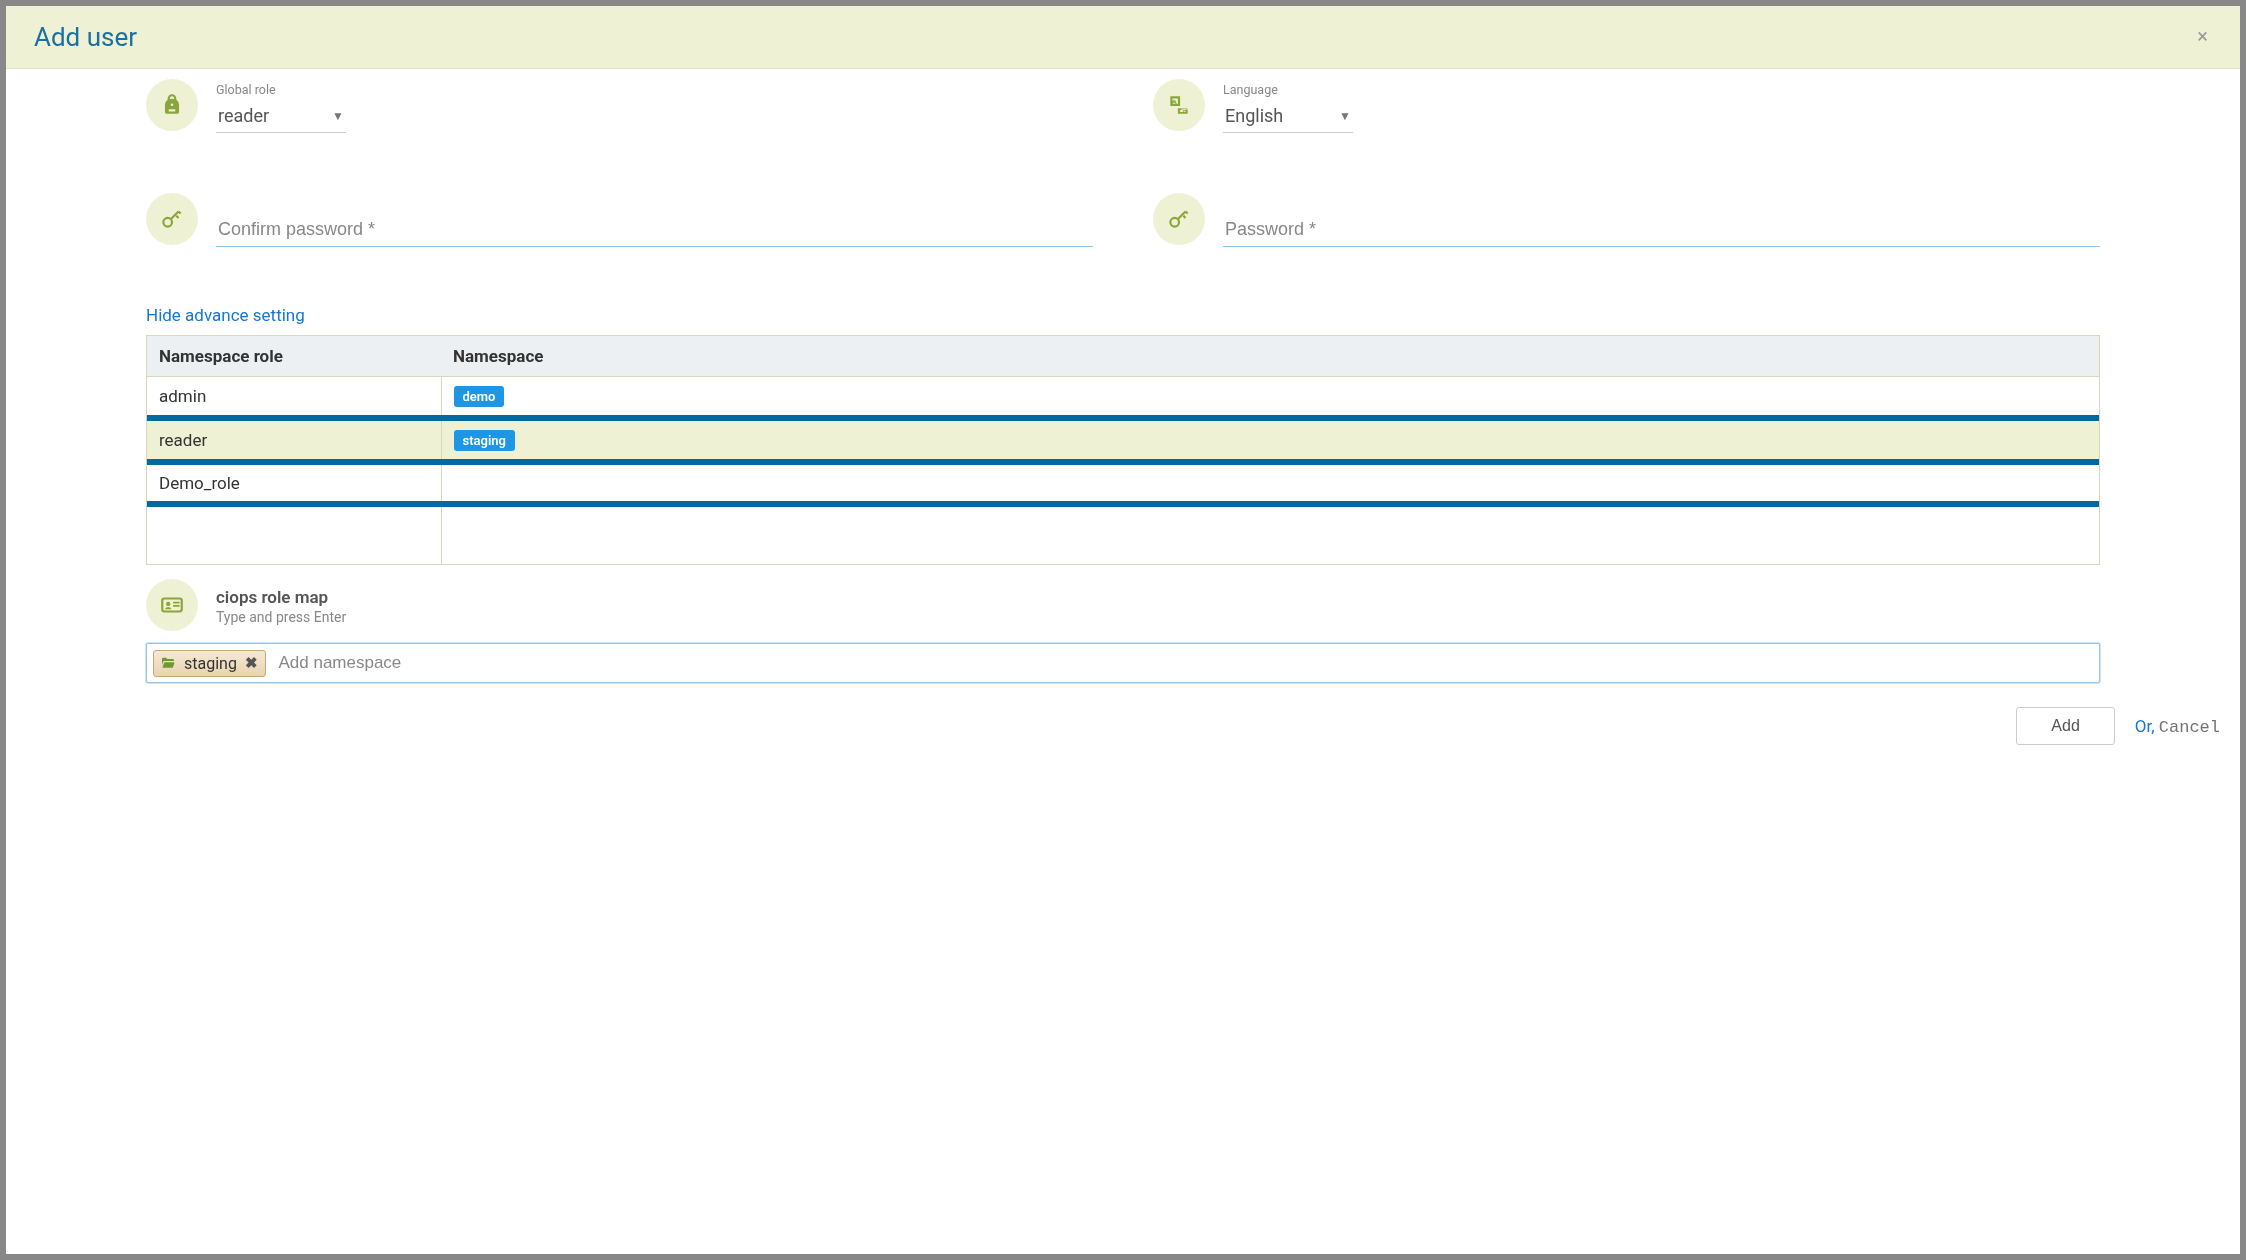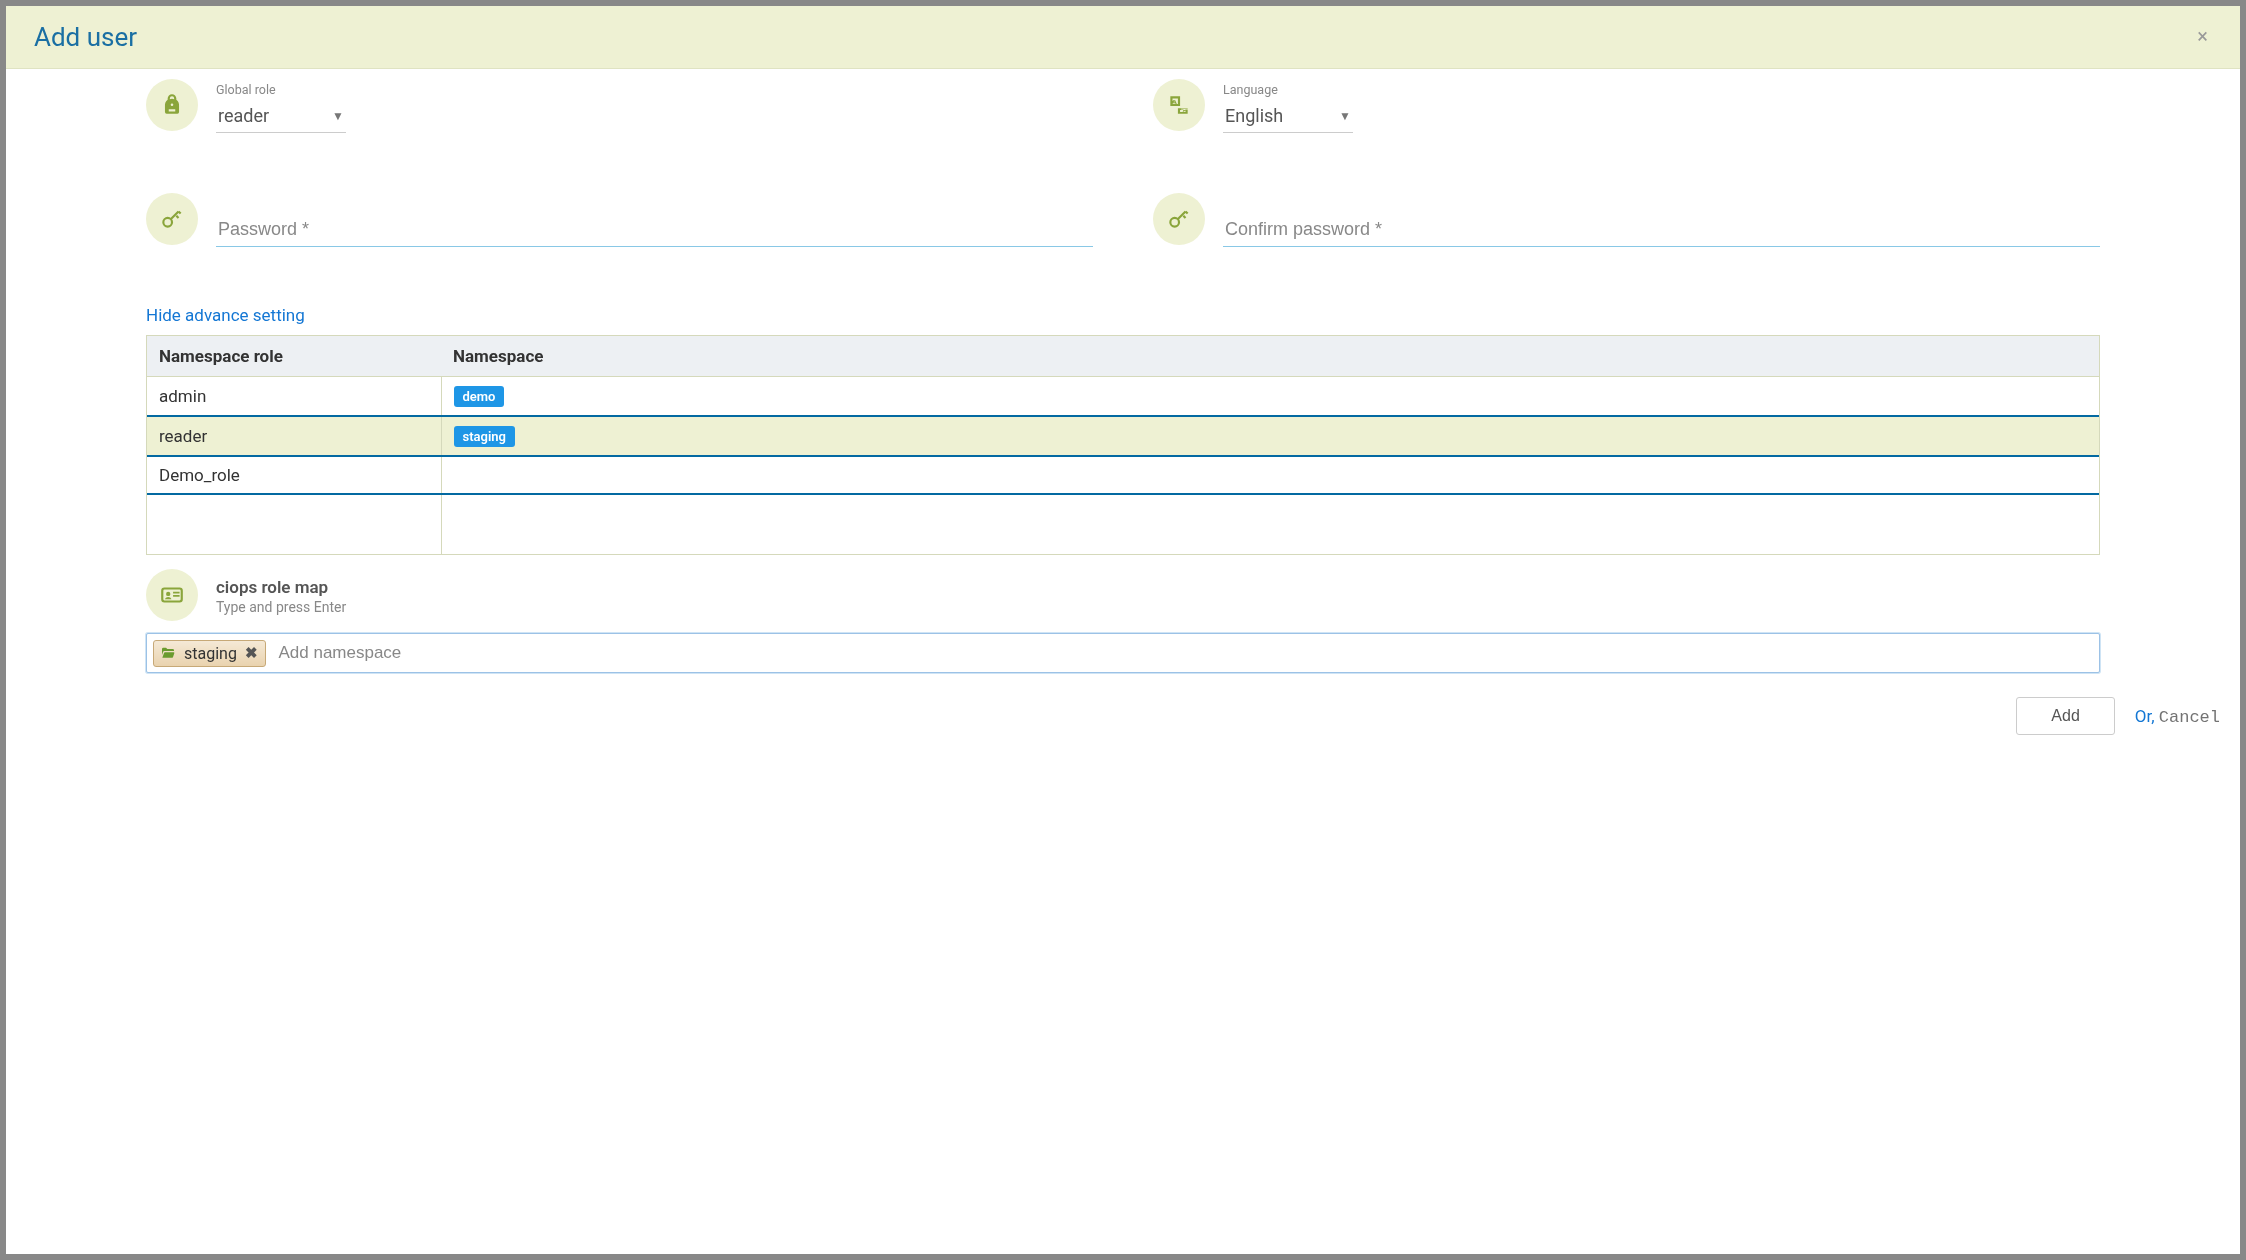--- a/index.html
+++ b/index.html
@@ -143,21 +143,21 @@
     border-bottom: 1px solid #d5d9bb;
     color: #333;
   }
   .ns-table td {
     padding: 8px 12px;
     font-size: 17px;
     color: #333;
     vertical-align: middle;
   }
   .ns-table col.col-role { width: 294px; }
-  .ns-table tbody tr { border-bottom: 2px solid #0369a1; }
+  .ns-table tbody tr { border-bottom: 6px solid #0369a1; }
   .ns-table tbody tr:last-child { border-bottom: none; height: 60px; }
   .ns-table tbody tr.row-sel td { background: #eef1d3; }
   .ns-table td:first-child { border-right: 1px solid #d5d9bb; }
   .ns-badge {
     display: inline-block;
     background: #1e96e6;
     color: #fff;
     font-size: 13px;
     font-weight: 600;
     padding: 3px 9px;
@@ -291,32 +291,32 @@
 
       <div class="form-row" style="padding-top:30px;">
         <div class="form-col form-col-password">
           <div class="icon-circle">
             <svg viewBox="0 0 24 24" fill="none" stroke="currentColor" stroke-width="2">
                 <circle cx="8" cy="15" r="4"></circle>
                 <path d="M10.8 12.2L18 5m0 0l2 2m-4 2l2 2"></path>
               </svg>
           </div>
           <div class="field-wrap">
-            <input type="password" class="underline-input" placeholder="Password *" style="">
+            <input type="password" class="underline-input" placeholder="Confirm password *" style="">
           </div>
         </div>
         <div class="form-col form-col-password">
           <div class="icon-circle">
             <svg viewBox="0 0 24 24" fill="none" stroke="currentColor" stroke-width="2">
                 <circle cx="8" cy="15" r="4"></circle>
                 <path d="M10.8 12.2L18 5m0 0l2 2m-4 2l2 2"></path>
               </svg>
           </div>
           <div class="field-wrap">
-            <input type="password" class="underline-input" placeholder="Confirm password *" style="">
+            <input type="password" class="underline-input" placeholder="Password *" style="">
           </div>
         </div>
       </div>
 
       <div class="advance-link-row" style="padding-top:28px;">
         <a class="advance-link">Hide advance setting</a>
       </div>
 
       <div class="table-wrap">
         <table class="ns-table">

